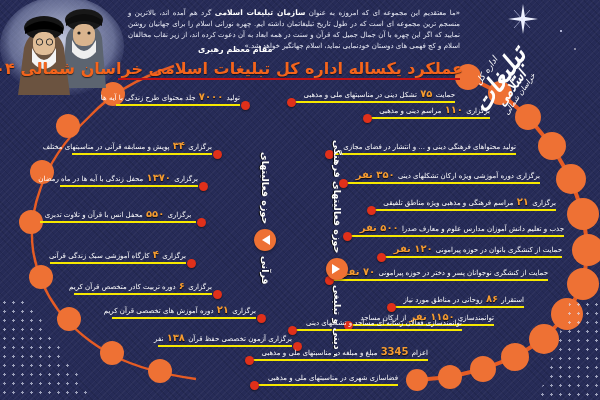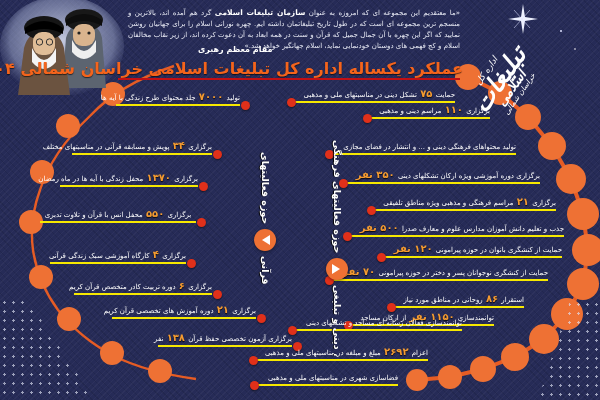--- a/index.html
+++ b/index.html
@@ -198,19 +198,19 @@
       <div class="item right-side" style="right: 110px; top: 104px;"><span>برگزاری</span> <span class="num">۱۱۰</span> <span>مراسم دینی و مذهبی</span><span class="end-dot"></span></div>
       <div class="item right-side" style="right: 84px; top: 140px;"><span>تولید محتواهای فرهنگی دینی و ... و انتشار در فضای مجازی</span> <span class="num"></span> <span></span><span class="end-dot"></span></div>
       <div class="item right-side" style="right: 60px; top: 169px;"><span>برگزاری دوره آموزشی ویژه ارکان تشکلهای دینی</span> <span class="num">۳۵۰ نفر</span> <span></span><span class="end-dot"></span></div>
       <div class="item right-side" style="right: 44px; top: 196px;"><span>برگزاری</span> <span class="num">۲۱</span> <span>مراسم فرهنگی و مذهبی ویژه مناطق تلفیقی</span><span class="end-dot"></span></div>
       <div class="item right-side" style="right: 36px; top: 222px;"><span>جذب و تعلیم دانش آموزان مدارس علوم و معارف صدرا</span> <span class="num">۵۰۰ نفر</span> <span></span><span class="end-dot"></span></div>
       <div class="item right-side" style="right: 38px; top: 243px;"><span>حمایت از کنشگری بانوان در حوزه پیرامونی</span> <span class="num">۱۲۰ نفر</span> <span></span><span class="end-dot"></span></div>
       <div class="item right-side" style="right: 52px; top: 266px;"><span>حمایت از کنشگری نوجوانان پسر و دختر در حوزه پیرامونی</span> <span class="num">۷۰ نفر</span> <span></span><span class="end-dot"></span></div>
       <div class="item right-side" style="right: 76px; top: 293px;"><span>استقرار</span> <span class="num">۸۶</span> <span>روحانی در مناطق مورد نیاز</span><span class="end-dot"></span></div>
       <div class="item right-side" style="right: 106px; top: 311px;"><span>توانمندسازی</span> <span class="num">۱۱۵۰ نفر</span> <span>از ارکان مساجد</span><span class="end-dot"></span></div>
       <div class="item right-side" style="right: 138px; top: 316px;"><span>توانمندسازی فعالان رسانه ای مساجد و تشکلهای دینی</span> <span class="num"></span> <span></span><span class="end-dot"></span></div>
-      <div class="item right-side" style="right: 172px; top: 346px;"><span>اعزام</span> <span class="num">۲۶۹۲</span> <span>مبلغ و مبلغه در مناسبتهای ملی و مذهبی</span><span class="end-dot"></span></div>
+      <div class="item right-side" style="right: 172px; top: 346px;"><span>اعزام</span> <span class="num">3345</span> <span>مبلغ و مبلغه در مناسبتهای ملی و مذهبی</span><span class="end-dot"></span></div>
       <div class="item right-side" style="right: 202px; top: 371px;"><span>فضاسازی شهری در مناسبتهای ملی و مذهبی</span> <span class="num"></span> <span></span><span class="end-dot"></span></div>
     </div>
 
   <div class="dotgrid bl"></div>
   <div class="dotgrid br"></div>
 </div>
 
 </body></html>

